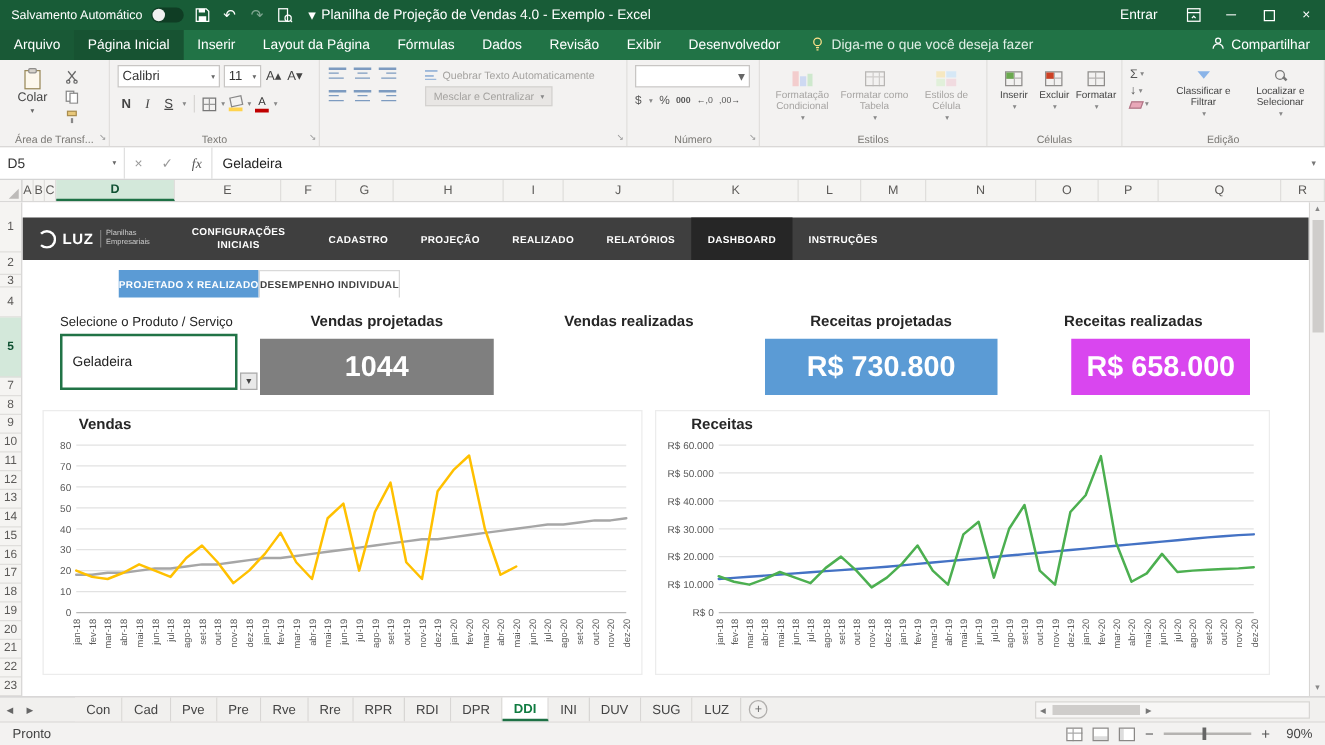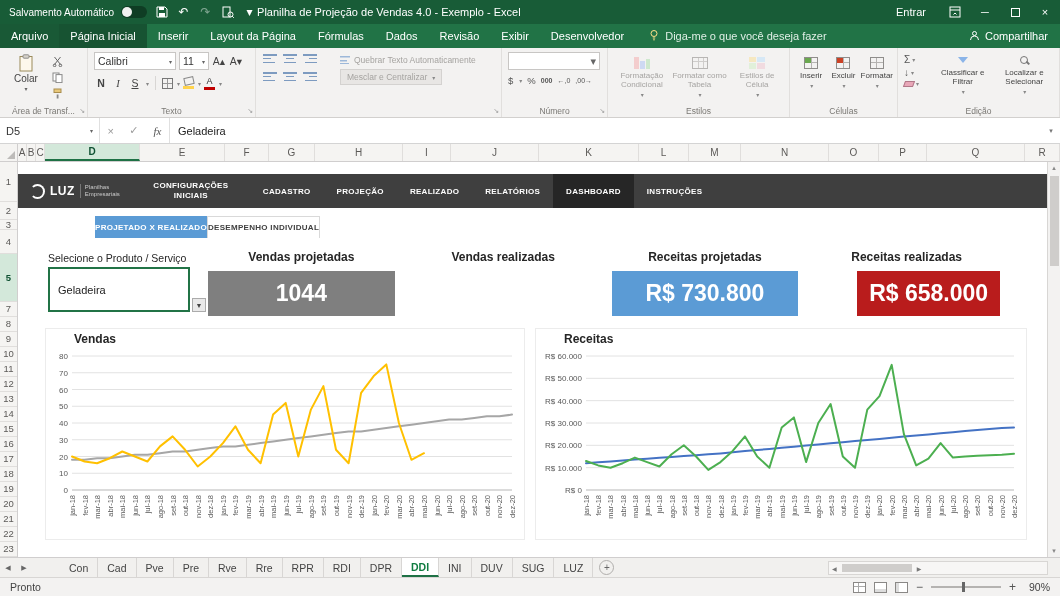--- a/index.html
+++ b/index.html
@@ -161,21 +161,21 @@
 .subtabs{position:absolute;left:77px;top:54px;height:22px;display:flex;}
 .stab{display:flex;align-items:center;padding:0 0;font-size:8px;font-weight:bold;letter-spacing:.3px;cursor:pointer;background:#5b9bd5;color:#fff;white-space:nowrap;}
 .stab.active{background:#fff;color:#404040;border:1px solid #d9d9d9;border-bottom:none;}
 .sel-label{position:absolute;left:30px;top:90px;font-size:10.5px;font-weight:normal;color:#262626;}
 .sel-box{position:absolute;left:30px;top:105px;width:142px;height:45px;background:#fff;border:2px solid #217346;display:flex;align-items:center;padding-left:8px;color:#222;cursor:pointer;}
 .sel-dd{position:absolute;left:174px;top:136px;width:14px;height:14px;background:#e9e9e9;border:1px solid #ababab;font-size:7px;color:#444;display:flex;align-items:center;justify-content:center;cursor:pointer;}
 .kpis{position:absolute;left:190px;top:88px;width:792px;display:flex;gap:15px;}
 .kpi{flex:1;}
 .kpi-title{text-align:center;font-size:12px;font-weight:bold;color:#262626;margin-bottom:7px;white-space:nowrap;}
 .kpi-box{height:45px;display:flex;align-items:center;justify-content:center;color:#fff;font-size:23px;font-weight:bold;}
-.chart-panel{position:absolute;top:166px;background:#fff;border:1px solid #ececec;margin-left:11px;}
+.chart-panel{position:absolute;top:166px;background:#fff;border:1px solid #ececec;}
 .cp-left{left:16px;width:480px;height:212px;}
 .cp-right{left:506px;width:492px;height:212px;}
 .chart-title{font-size:12px;font-weight:bold;color:#262626;margin:3px 0 0 28px;}
 .chart-panel svg{display:block;}
 svg text{font-family:"Liberation Sans","DejaVu Sans",sans-serif;}
 
 
 .tabbar{height:20px;background:#f1f0ee;border-top:1px solid #d0cece;display:flex;align-items:stretch;font-size:10.5px;position:relative;}
 .tab-nav{width:16px;display:flex;align-items:center;justify-content:center;font-size:7px;color:#666;cursor:pointer;}
 .stabs{display:flex;align-items:stretch;margin-left:28px;}
@@ -608,21 +608,21 @@
           </div>
           <div class="kpi">
             <div class="kpi-title">Vendas realizadas</div>
           </div>
           <div class="kpi">
             <div class="kpi-title">Receitas projetadas</div>
             <div class="kpi-box" style="background: rgb(91, 155, 213);">R$ 730.800</div>
           </div>
           <div class="kpi">
             <div class="kpi-title">Receitas realizadas</div>
-            <div class="kpi-box" style="background: #b91c1c; margin-left: 44px;">R$ 658.000</div>
+            <div class="kpi-box" style="background: #d946ef; margin-left: 44px;">R$ 658.000</div>
           </div>
         </div>
 
       <div class="chart-panel cp-left">
         <div class="chart-title">Vendas</div>
         <svg id="chart-0" width="476" height="190" viewBox="0 0 476 190">
             <line x1="26" y1="144" x2="466" y2="144" stroke="#b7b7b7" stroke-width="1"></line>
             <text x="22" y="147" text-anchor="end" font-size="8" fill="#595959">0</text>
             <line x1="26" y1="127.25" x2="466" y2="127.25" stroke="#e2e2e2" stroke-width="1"></line>
             <text x="22" y="130.25" text-anchor="end" font-size="8" fill="#595959">10</text>

